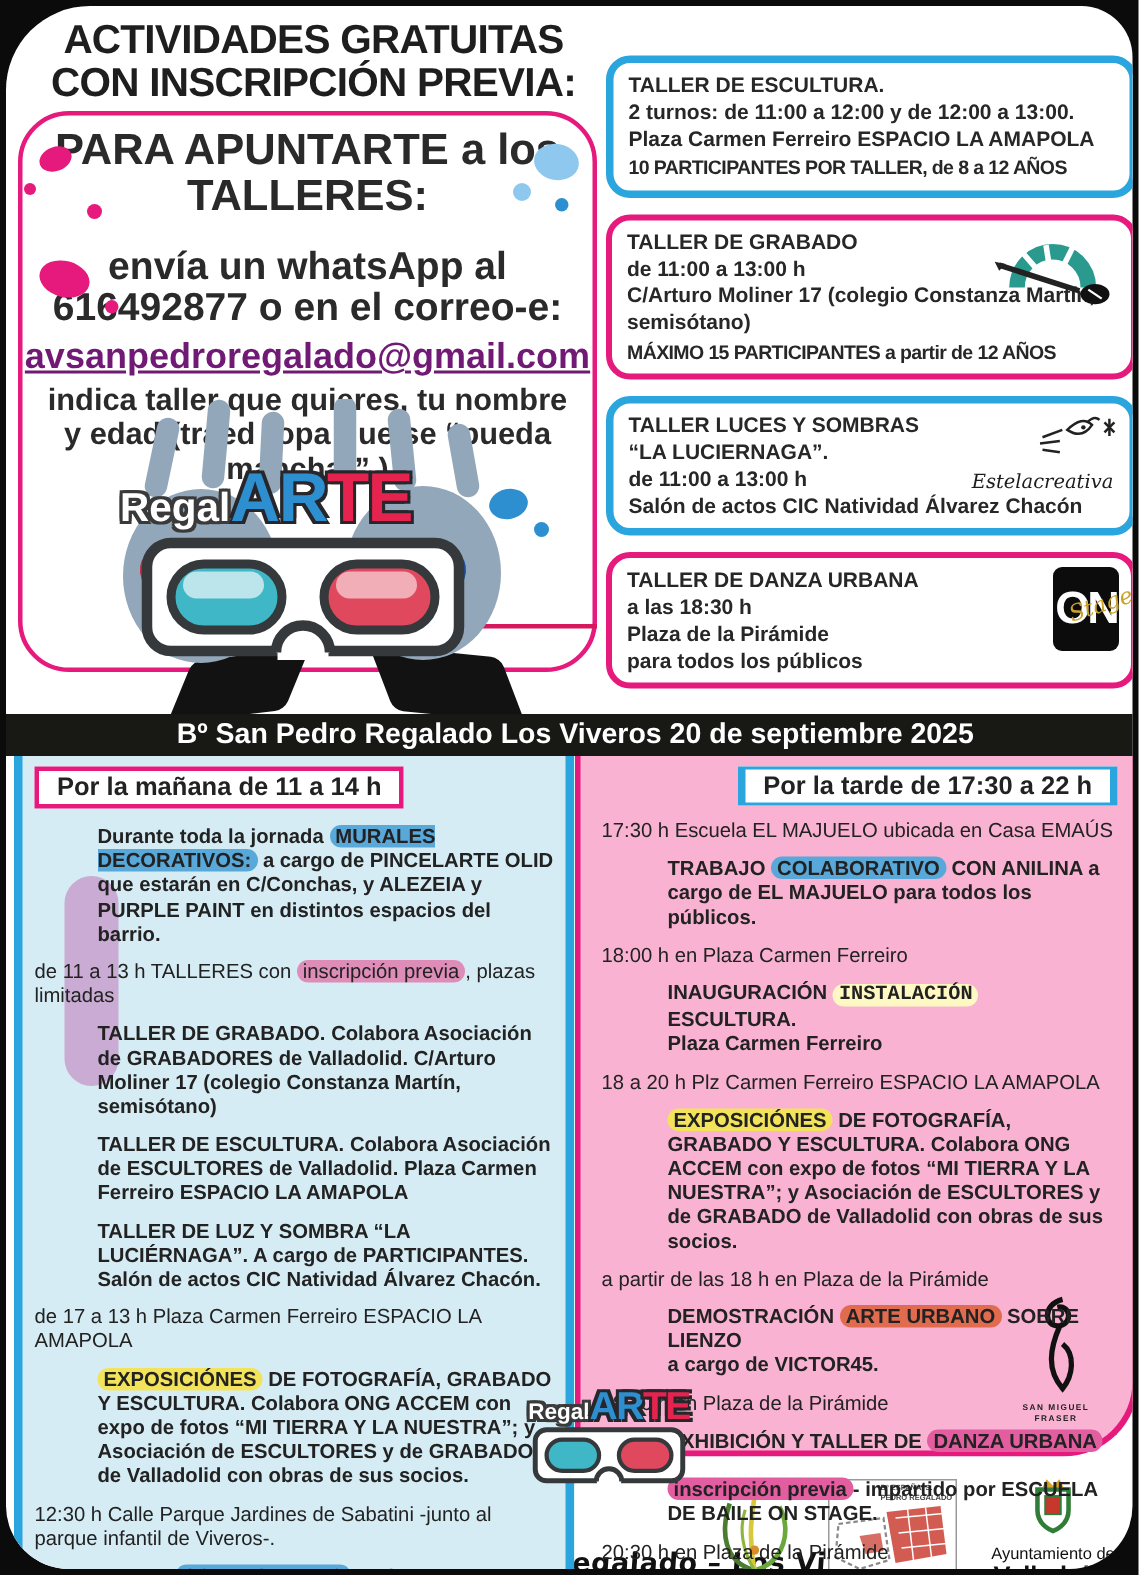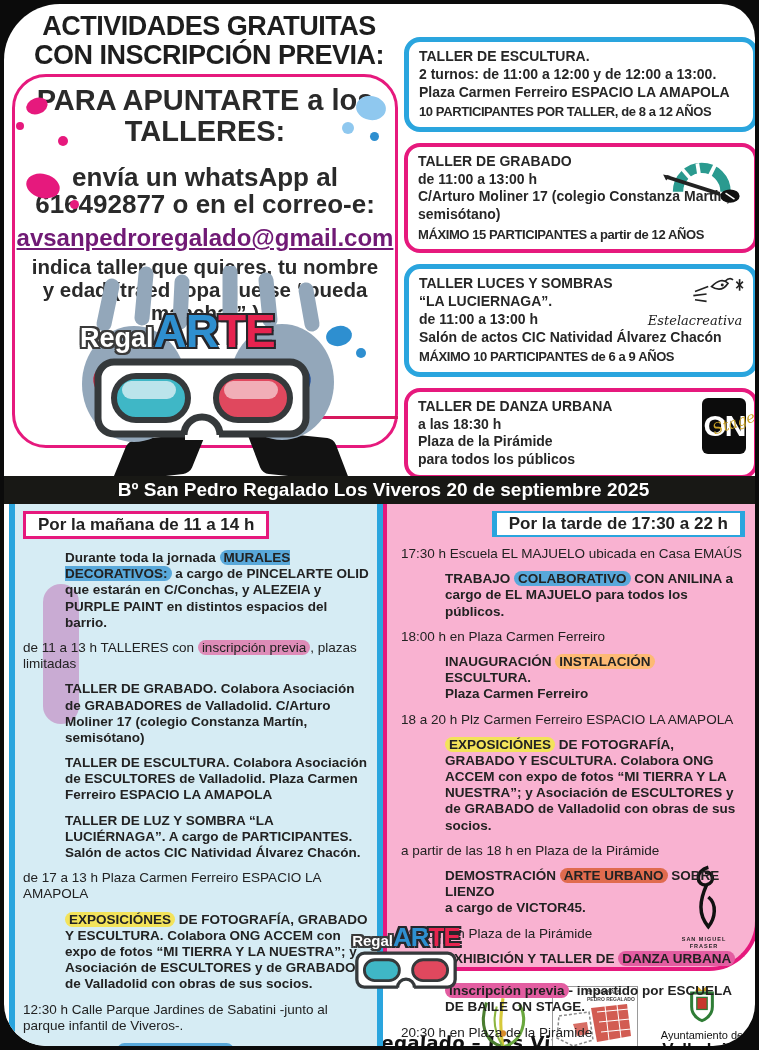--- a/index.html
+++ b/index.html
@@ -71,21 +71,21 @@
   .colL .sched.ind1{margin-left:50px;font-weight:700;margin-right:6px;}
   .colL .sched.ind0{margin-left:8px;font-weight:400;}
   .colR .sched.ind1{margin-left:58px;font-weight:700;margin-right:14px;}
   .colR .sched.ind0{margin-left:14px;font-weight:400;}
   .b{font-weight:800;}
   .hl{padding:0 4px;border-radius:8px;}
   .hl-blue{background:#58a8da;}
   .hl-pink{background:#de8cb8;}
   .hl-yellow{background:#f3e35a;}
   .hl-orange{background:#e06b4e;}
-  .hl-white{background:#fdba74;}
+  .hl-white{background:#fef9c3;font-family:Liberation Mono, monospace;}
   .hl-magenta{background:#e35da1;}
   .blob{position:absolute;left:28px;top:80px;width:36px;height:140px;background:#c7a0cd;border-radius:24px;opacity:.85;z-index:0;}
   .sanmiguel{position:absolute;right:16px;bottom:16px;width:70px;text-align:center;}
   .sm-cap{font-size:5.5px;letter-spacing:1px;font-weight:700;color:#222;line-height:1.4;}
 
   
   .minilogo{position:absolute;left:332px;top:918px;width:140px;z-index:6;text-align:center;}
   .minilogo .t-regal{font-size:15px;}
   .minilogo .t-arte1,.minilogo .t-arte2{font-size:26px;}
   .minilogo svg{display:block;margin:-4px auto 0;}
@@ -183,21 +183,20 @@
       <polygon points="0,29 10,31 4,37" fill="#222"></polygon>
       <ellipse cx="90" cy="58" rx="13" ry="9" fill="#111"></ellipse>
       <line x1="84" y1="54" x2="96" y2="62" stroke="#fff" stroke-width="2"></line>
     </svg>
   </div>
 </div>
       <div class="wbox cyan">
         <div class="wl pr2">TALLER LUCES Y SOMBRAS “LA LUCIERNAGA”.</div>
         <div class="wl pr2">de 11:00 a 13:00 h</div>
         <div class="wl">Salón de actos CIC Natividad Álvarez Chacón</div>
-        <div class="wl c">MÁXIMO 10 PARTICIPANTES  de 6 a 9 AÑOS</div>
   <div class="wicon">
     <svg width="100" height="38" viewBox="0 0 120 46">
       <g stroke="#222" stroke-width="2" fill="none">
         <path d="M80 14 q12 -12 20 -4 q-8 12 -20 4 z"></path>
         <path d="M60 20 l16 -6 M58 25 l16 -2 M60 30 l14 2"></path>
         <path d="M96 8 q6 -6 10 -2"></path>
       </g>
       <circle cx="93" cy="12" r="1.8" fill="#222"></circle>
       <g stroke="#222" stroke-width="2">
         <line x1="110" y1="8" x2="118" y2="16"></line>

